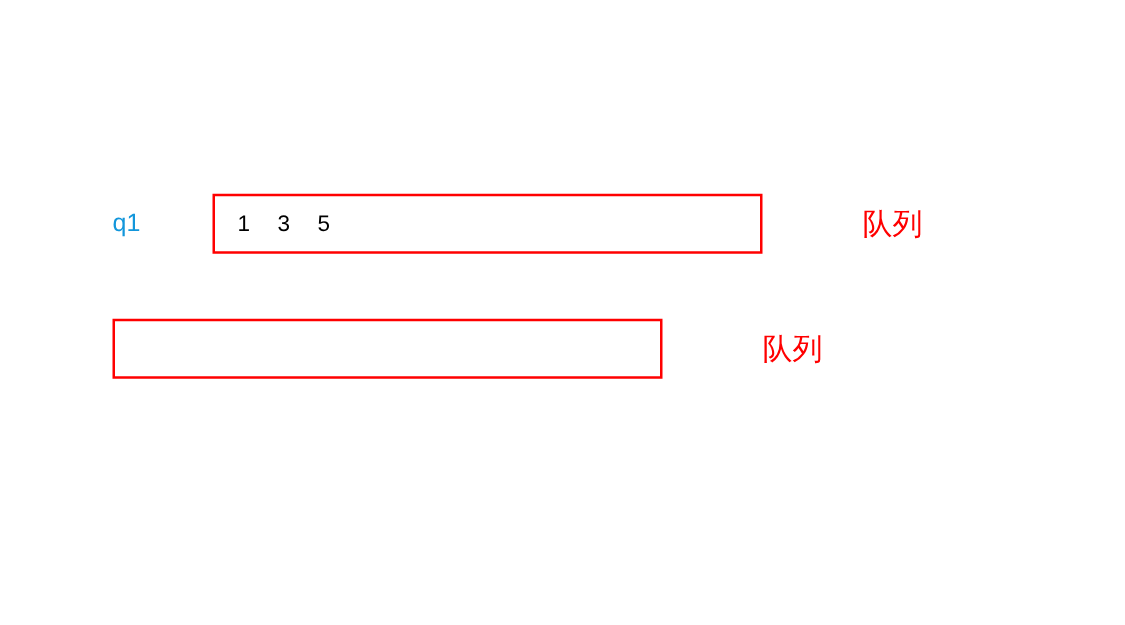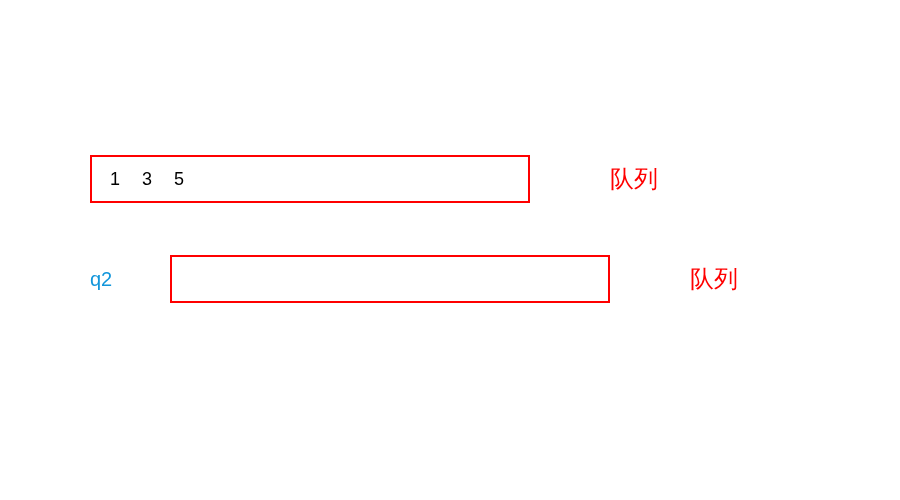--- a/index.html
+++ b/index.html
@@ -48,26 +48,26 @@
     .queue-type {
       color: #ff0000;
       font-size: 24px;
       margin-left: 80px;
     }
   </style>
 </head>
 <body>
 
 <div class="queue-row row-1">
+  <div class="queue-label">q1</div>
   <div class="queue-box">
     <span class="queue-item">1</span>
     <span class="queue-item">3</span>
     <span class="queue-item">5</span>
   </div>
   <div class="queue-type">队列</div>
 </div>
 
 <div class="queue-row row-2">
-  <div class="queue-label">q2</div>
   <div class="queue-box">
   </div>
   <div class="queue-type">队列</div>
 </div>
 
 </body></html>

